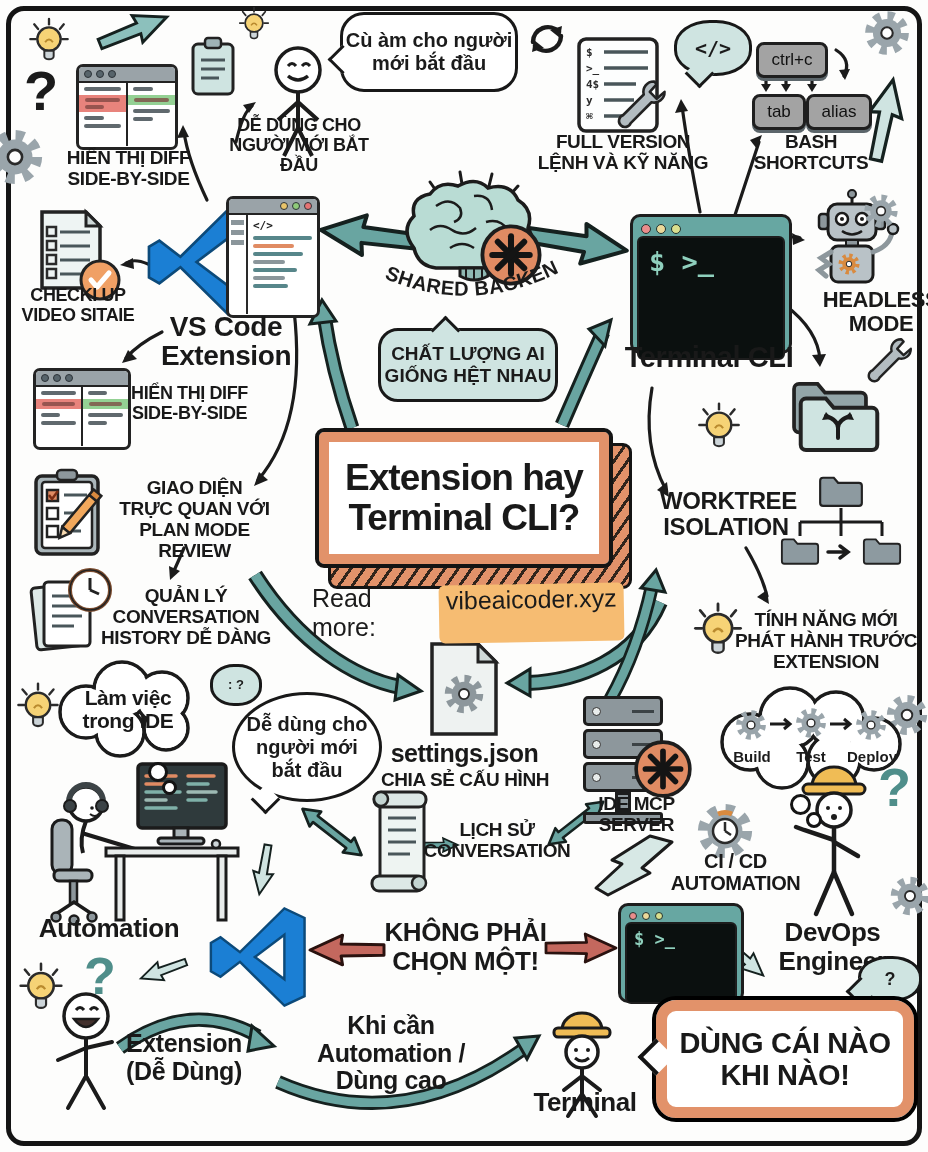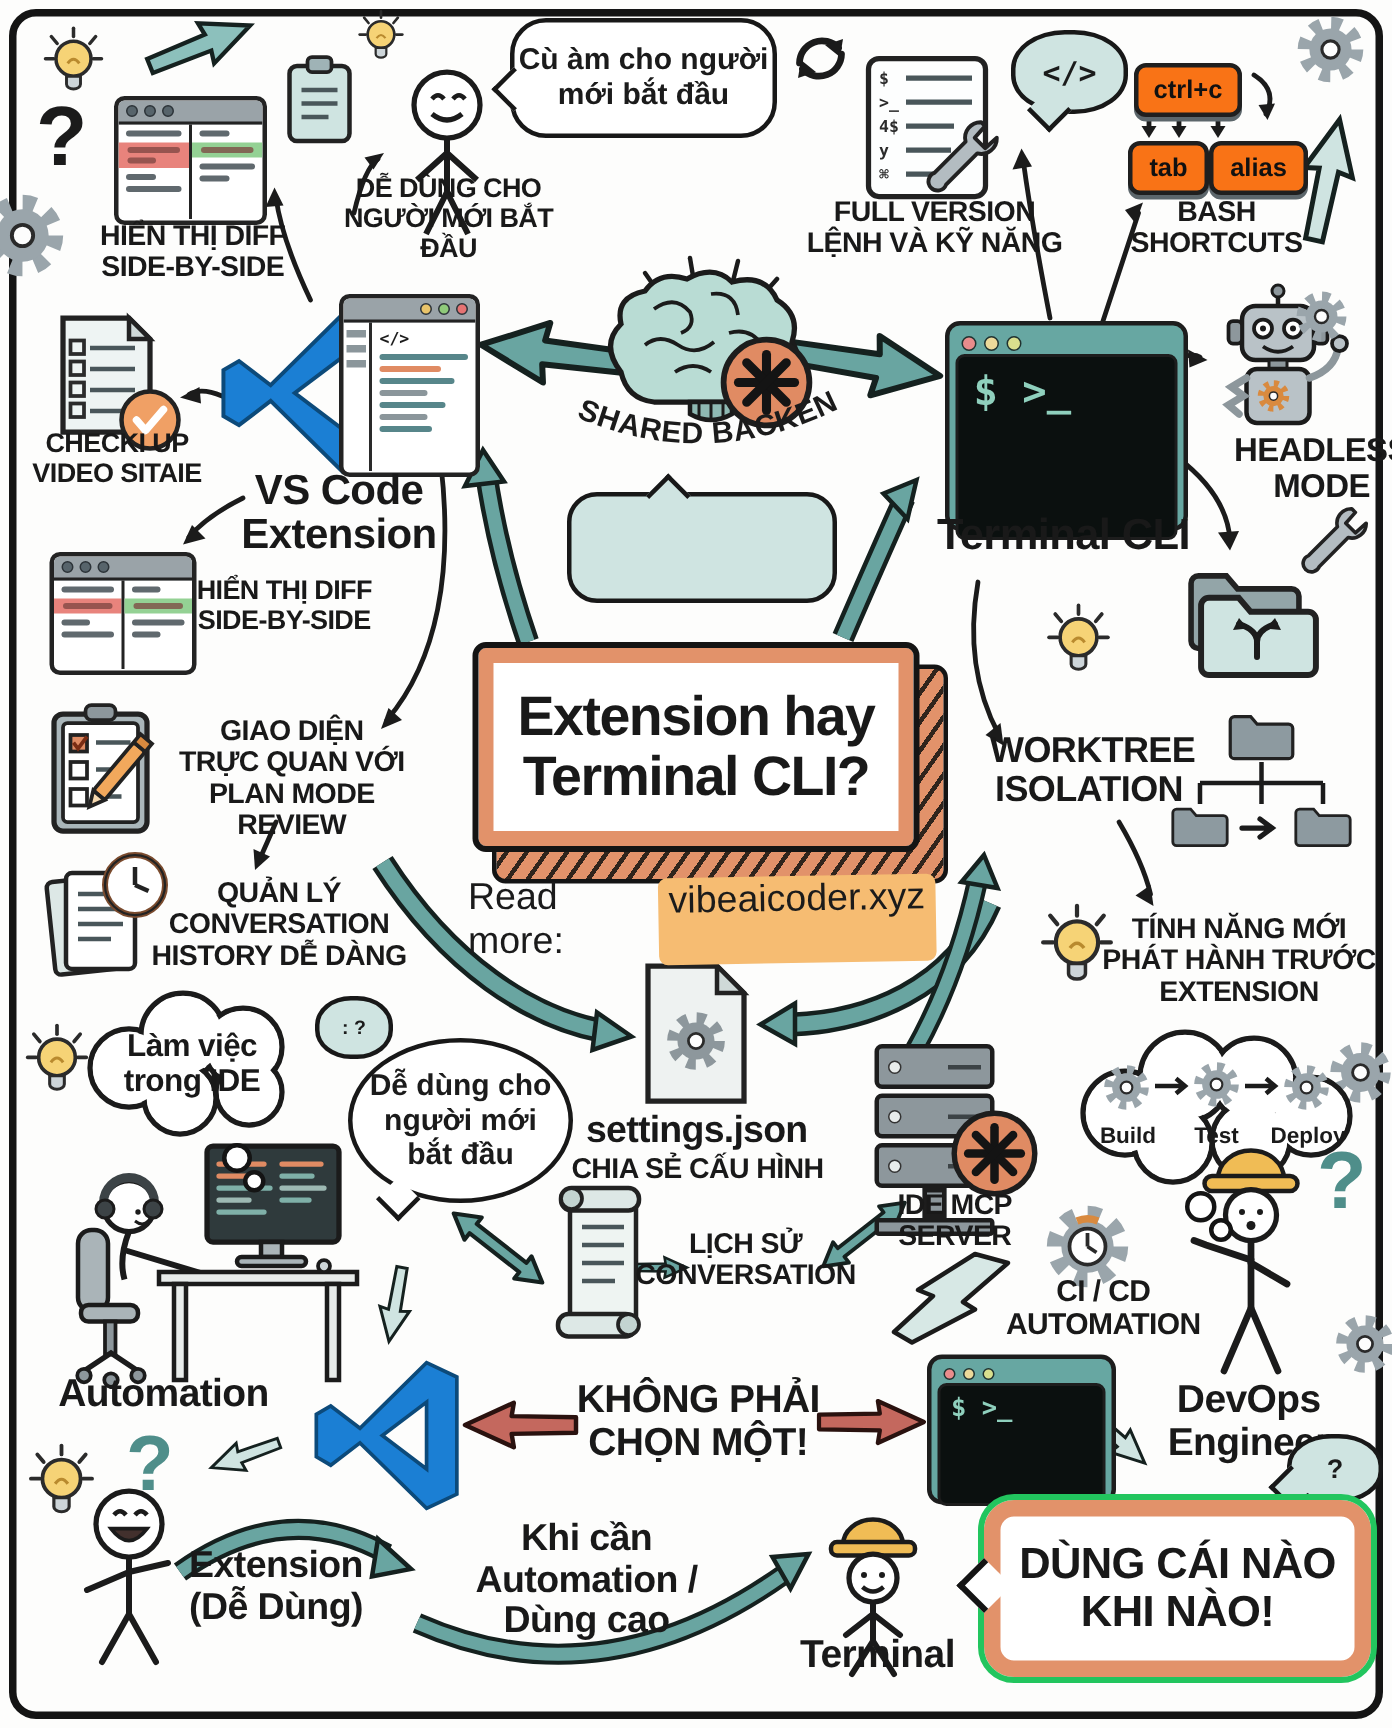--- a/index.html
+++ b/index.html
@@ -23,39 +23,39 @@
   .band .dl{background:#7c4440;opacity:.75}
   .band.red{background:#e8837c}
   .band.green{background:#94d194}
   
   .term{position:absolute;background:#67a7a2;border:3.5px solid #1d1d1d;border-radius:10px;padding:4px;z-index:4}
   .term .tbar{height:15px;display:flex;align-items:center;gap:5px;padding:0 4px}
   .term .tdot{width:8px;height:8px;border-radius:50%;border:1.5px solid #203230}
   .tscreen{background:#0b100f;border:2.5px solid #1d1d1d;border-radius:6px;height:calc(100% - 22px);padding:8px 10px}
   .prompt{color:#8fd0bd;font-family:"DejaVu Sans Mono",monospace;font-weight:700}
   
-  .key{position:absolute;background:#f97316;border:3px solid #1f1f1f;border-radius:8px;font-weight:700;
+  .key{position:absolute;background:#a3a3a3;border:3px solid #1f1f1f;border-radius:8px;font-weight:400;
        display:flex;align-items:center;justify-content:center;color:#111;z-index:5;box-shadow:0 3px 0 #5c666b}
   
   .bub{position:absolute;background:#fff;border:3.5px solid #181818;display:flex;align-items:center;justify-content:center;
        text-align:center;font-weight:700;white-space:pre-line;z-index:6;line-height:1.15}
   .bub.teal{background:#cfe4e1}
   .tailL{position:absolute;left:-11px;top:34px;width:18px;height:18px;background:inherit;
          border-left:3.5px solid #181818;border-bottom:3.5px solid #181818;transform:rotate(45deg)}
   .tailT{position:absolute;top:-11px;left:54px;width:18px;height:18px;background:inherit;
          border-left:3.5px solid #181818;border-top:3.5px solid #181818;transform:rotate(45deg)}
   .tailB{position:absolute;bottom:-11px;left:26px;width:18px;height:18px;background:inherit;
          border-right:3.5px solid #181818;border-bottom:3.5px solid #181818;transform:rotate(45deg)}
   .tb{position:absolute;background:#fff;border:3px solid #141414;border-radius:50%;z-index:6}
   
   .box3d{position:absolute;left:13px;top:15px;width:100%;height:100%;border:3px solid #141414;border-radius:9px;
          background:repeating-linear-gradient(125deg,#e2926a 0 8px,#30241c 8px 11px)}
   .boxmain{position:absolute;inset:0;background:#fff;border:4px solid #141414;border-radius:9px;
            box-shadow:inset 0 0 0 10px #e2926a;display:flex;align-items:center;justify-content:center}
-  .obub{position:absolute;background:#fff;border:4px solid #22c55e;border-radius:24px;
+  .obub{position:absolute;background:#fff;border:4px solid #000000;border-radius:24px;
         box-shadow:inset 0 0 0 11px #e2926a;display:flex;align-items:center;justify-content:center;z-index:6}
   .hl{background:#f6bc72;padding:1px 7px;border-radius:6px;display:inline-block;transform:rotate(-1deg)}
   svg{overflow:visible}
 </style>
 </head>
 <body>
 
 
 
 
@@ -493,20 +493,22 @@
         <div class="dl"></div>
         <div class="dl s"></div>
     </div>
   </div>
 </div>
 <div class="lbl" style="left:122px;top:384px;width:135px;font-size:18px">HIỂN THỊ DIFF
 SIDE-BY-SIDE</div>
 
 <div class="bub teal" style="left:378px;top:328px;width:174px;height:68px;border-radius:20px;font-size:19px">
   <span class="tailT"></span>
+  <span>CHẤT LƯỢNG AI
+GIỐNG HỆT NHAU</span>
 </div>
 
 
 <div class="abs" style="left:315px;top:428px;width:298px;height:140px;z-index:5">
   <div class="box3d"></div>
   <div class="boxmain">
     <div class="lbl" style="position:static;font-size:37px;line-height:1.08;letter-spacing:-1px">Extension hay
 Terminal CLI?</div>
   </div>
 </div>

